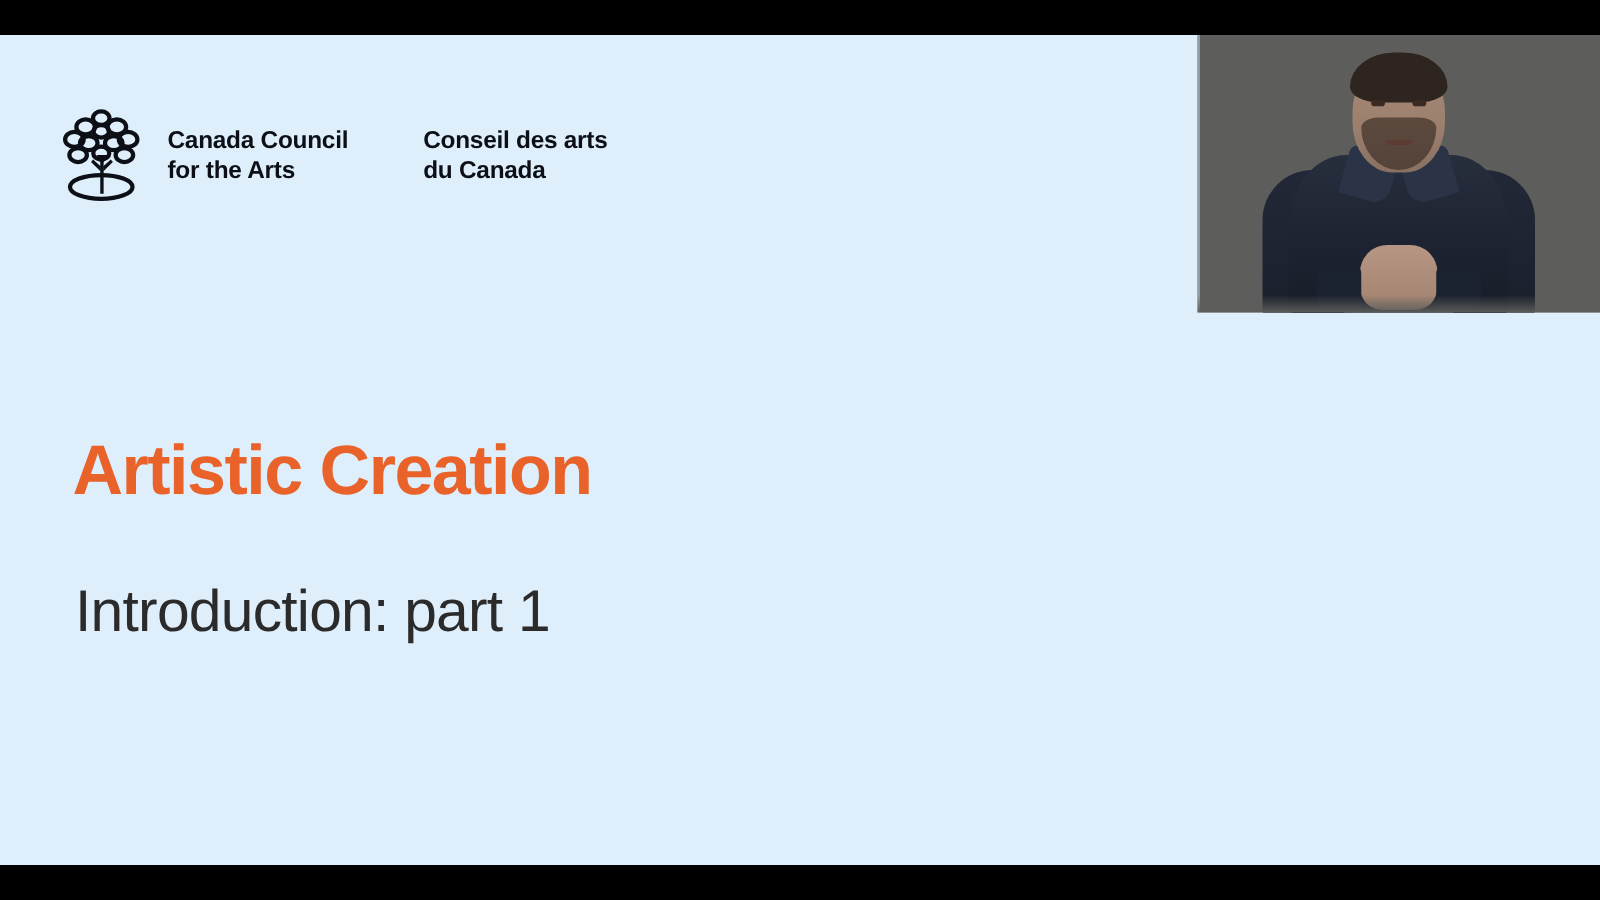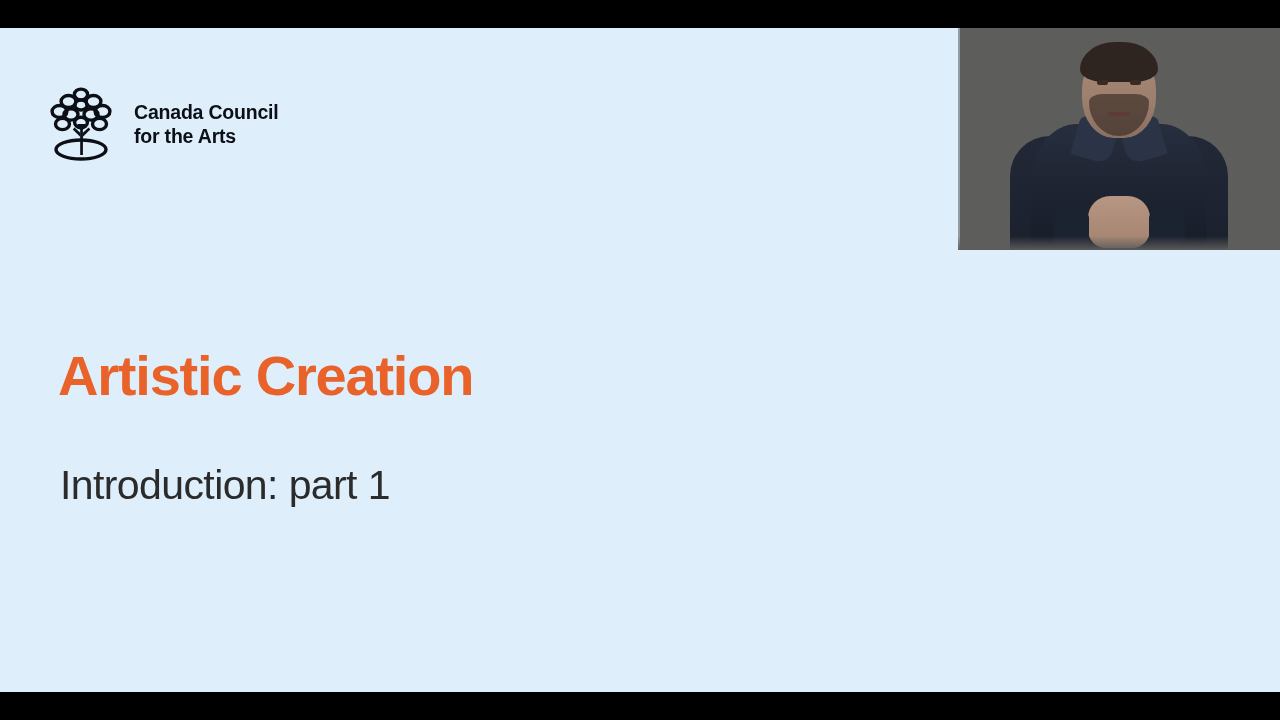--- a/index.html
+++ b/index.html
@@ -82,21 +82,21 @@
     font-weight: 700;
     letter-spacing: -1.2px;
     color: #e8622a;
     line-height: 1.08;
     white-space: nowrap;
   }
   .slide-subtitle {
     position: absolute;
     left: 60px;
     top: 434px;
-    font-size: 41px;
+    font-size: 47px;
     font-weight: 400;
     letter-spacing: -0.6px;
     color: #2b2b2b;
     line-height: 1.15;
     white-space: nowrap;
   }
 
   
   .interpreter-inset {
     position: absolute;
@@ -282,20 +282,22 @@
         </g>
 
         <path d="M27.4 38 L30.2 44 L30.2 69 L32.9 69 L32.9 44 L35.6 38 Z" fill="#0c1016"></path>
         <path d="M30.5 47 L24.5 41.5 L22.8 43.5 L30.4 51 Z" fill="#0c1016"></path>
         <path d="M32.6 47 L38.6 41.5 L40.3 43.5 L32.7 51 Z" fill="#0c1016"></path>
       </svg>
 
       <div class="logo-wordmarks">
         <div class="wordmark en">Canada Council
 for the Arts</div>
+        <div class="wordmark fr">Conseil des arts
+du Canada</div>
       </div>
     </div>
 
     <div class="slide-title">Artistic Creation</div>
     <div class="slide-subtitle">Introduction: part 1</div>
 
     <div class="interpreter-inset">
       <div class="inset-edge"></div>
       <div class="person">
         <div class="shoulder-l"></div>

